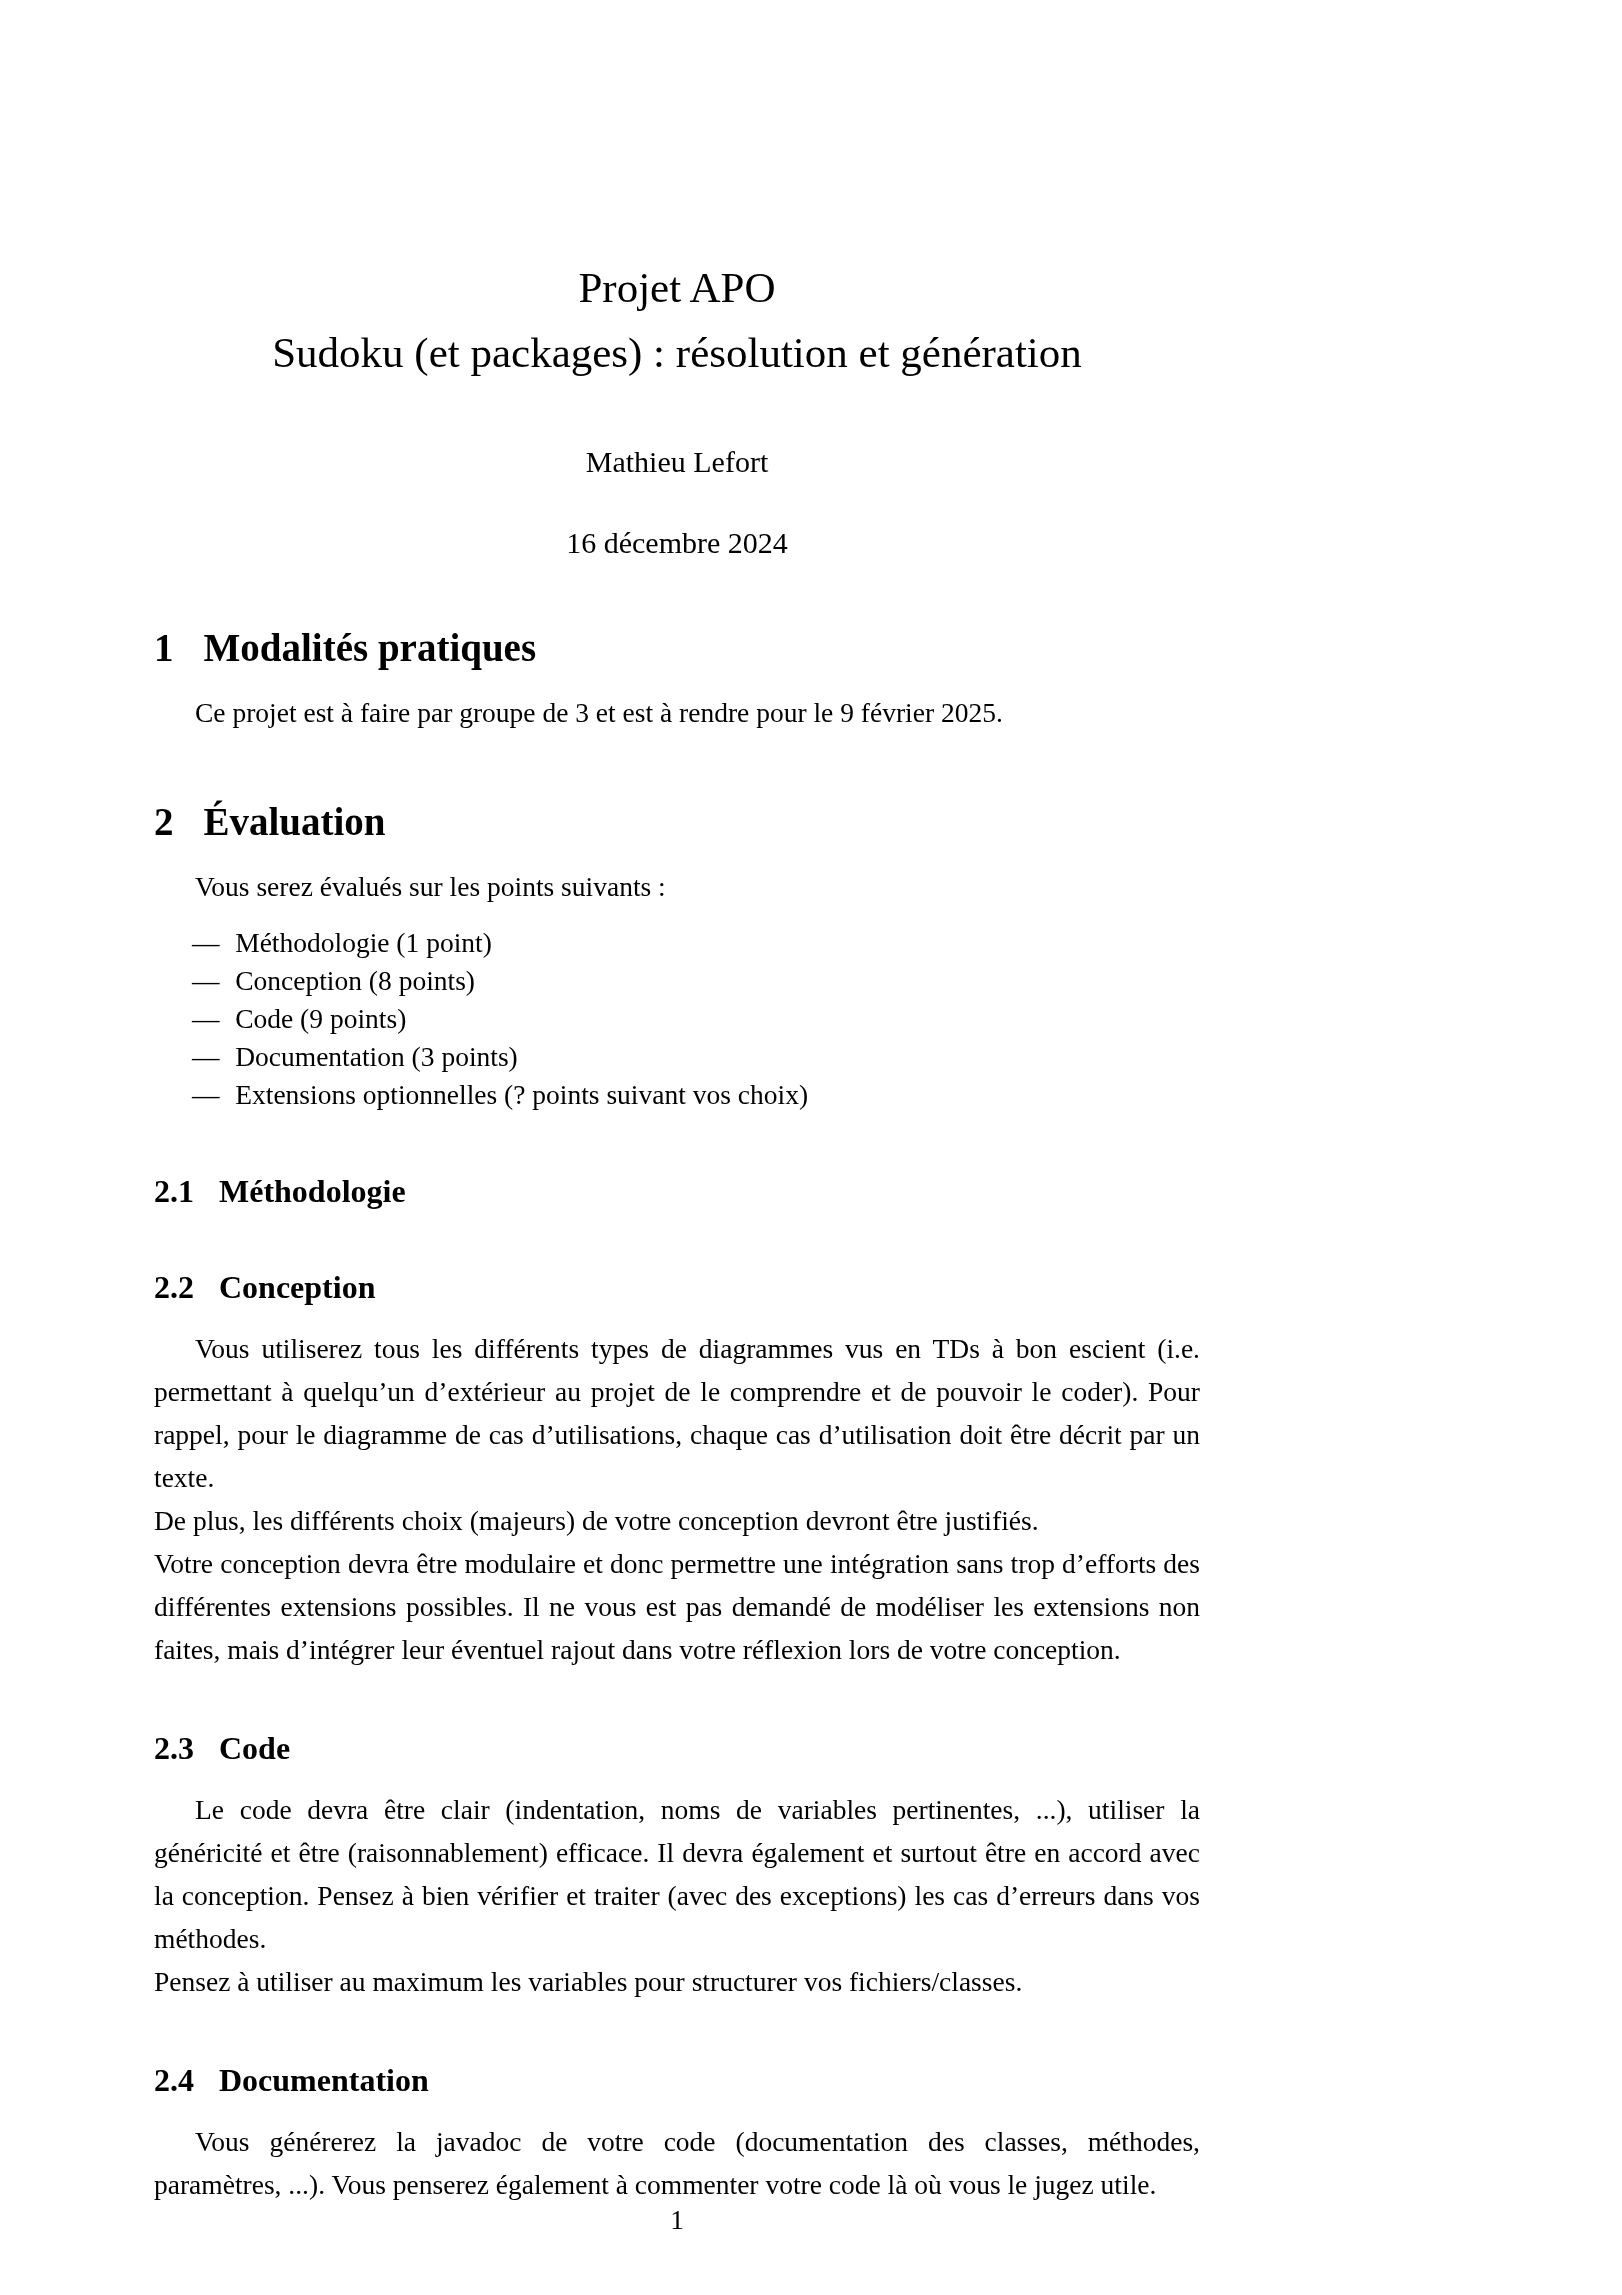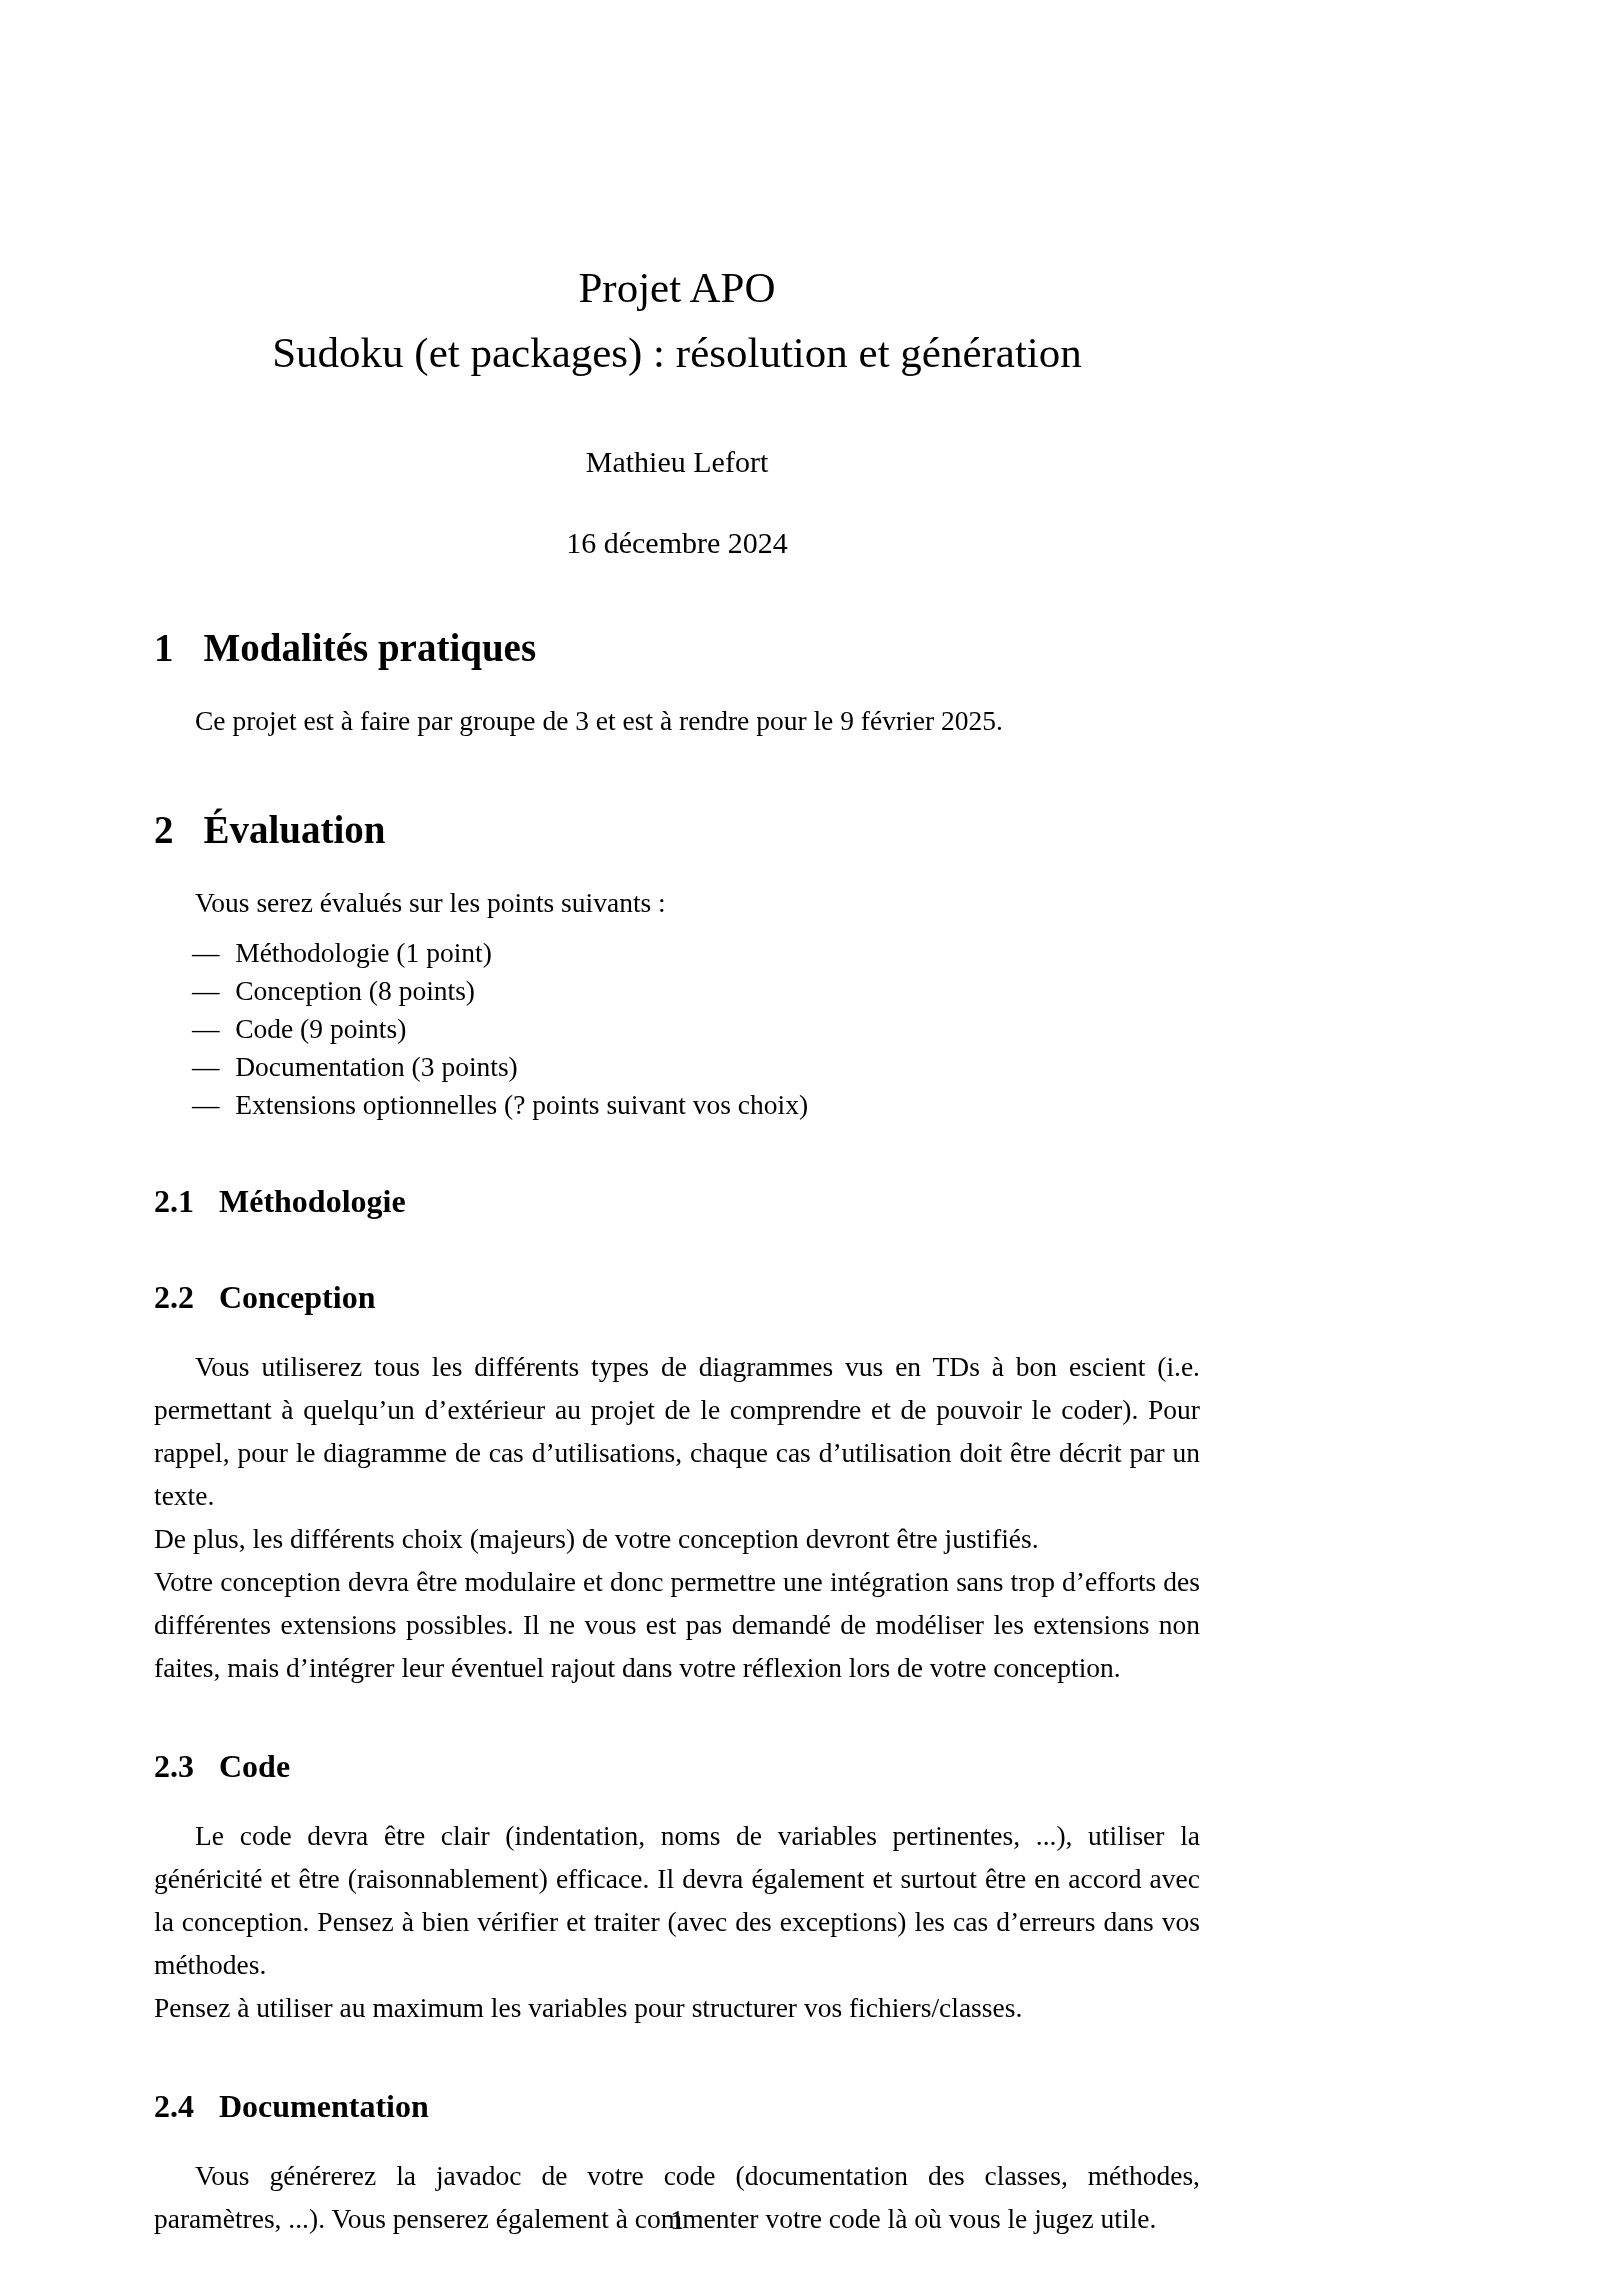--- a/index.html
+++ b/index.html
@@ -57,27 +57,27 @@
     margin-right: 25px;
   }
   p.body-par {
     font-size: 27.5px;
     line-height: 43px;
     text-align: justify;
     margin: 0;
     text-indent: 41px;
   }
   p.first {
-    margin-top: 29px;
+    margin-top: 21px;
   }
   p.noindent {
     text-indent: 0;
   }
   .eval-list {
-    margin-top: 10px;
+    margin-top: 16px;
   }
   .eval-item {
     font-size: 27.5px;
     line-height: 38px;
     padding-left: 38px;
   }
   .eval-item .bullet {
     margin-right: 15.7px;
   }
   .page-number {

